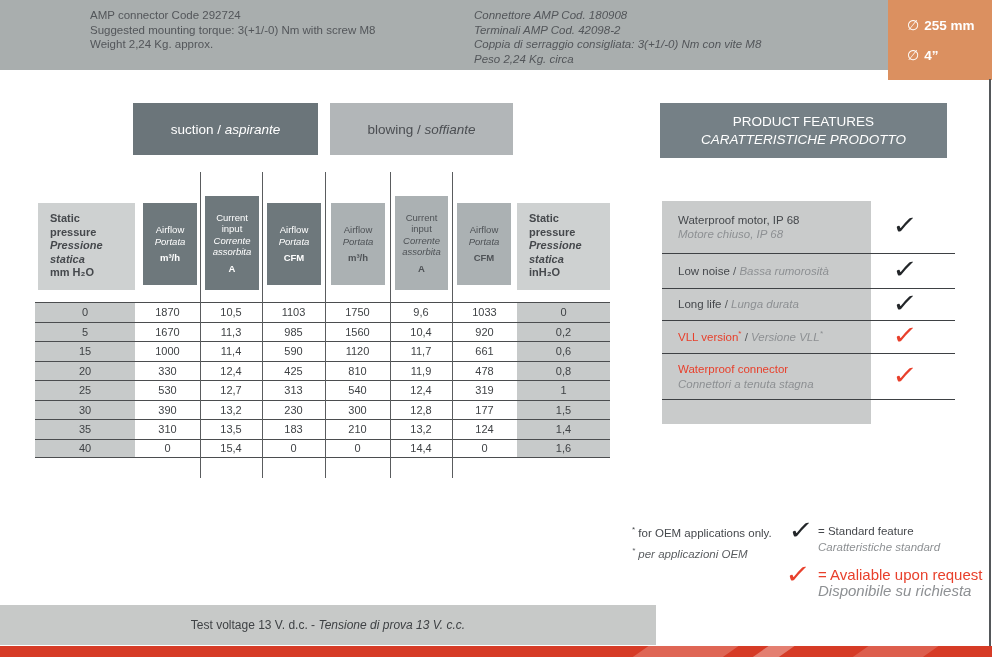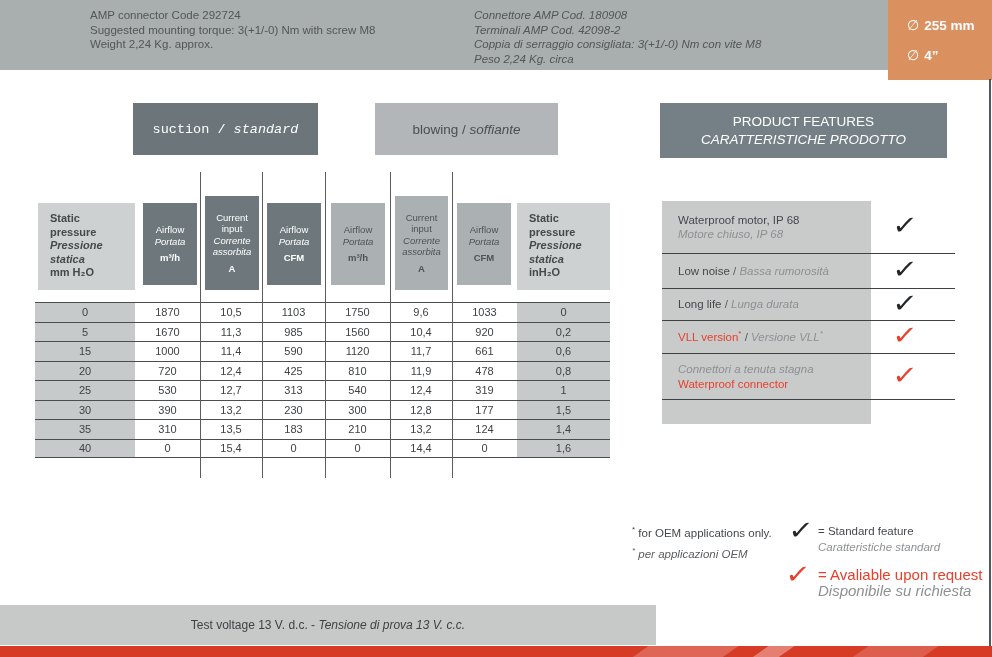--- a/index.html
+++ b/index.html
@@ -12,22 +12,22 @@
   .spec-en{left:90px;}
   .spec-it{left:474px;font-style:italic;}
   .badge{position:absolute;left:888px;top:0;width:123px;height:80px;background:#db9060;color:#fff;}
   .badge-line{position:absolute;left:19px;font-size:13.5px;font-weight:bold;white-space:nowrap;}
   .badge-line.b1{top:17px}.badge-line.b2{top:47px}
   .diam{font-weight:400;margin-right:5px;font-size:14px;}
 
   
   .bar{position:absolute;top:103px;height:52px;display:flex;align-items:center;justify-content:center;
        font-size:13.5px;white-space:pre;}
-  .bar-suction{left:133px;width:185px;background:#6b757a;color:#ffffff;font-family:Liberation Mono, monospace;}
-  .bar-blowing{left:330px;width:183px;background:#b2b6b8;color:#4b4e52;margin-left:45px;}
+  .bar-suction{left:133px;width:185px;background:#6b757a;color:#ffffff;}
+  .bar-blowing{left:330px;width:183px;background:#b2b6b8;color:#4b4e52;}
   .it{font-style:italic;}
   .features-title{position:absolute;left:660px;top:103px;width:287px;height:55px;background:#758086;color:#fff;
        display:flex;flex-direction:column;align-items:center;justify-content:center;font-size:13.5px;line-height:17.5px;}
 
   
   .table{position:absolute;left:35px;top:172px;width:575px;height:306px;}
   .vline{position:absolute;top:0;height:306px;width:1px;background:#5a5c5e;z-index:5;}
   .hbox{position:absolute;box-sizing:border-box;display:flex;flex-direction:column;align-items:center;
         justify-content:center;text-align:center;font-size:9.5px;line-height:11.5px;}
   .hb-dark{background:#6e787c;color:#ffffff;}
@@ -96,21 +96,21 @@
       <div>Terminali AMP Cod. 42098-2</div>
       <div>Coppia di serraggio consigliata: 3(+1/-0) Nm con vite M8</div>
       <div>Peso 2,24 Kg. circa</div>
     </div>
   </div>
   <div class="badge">
     <div class="badge-line b1"><span class="diam">∅</span><span>255 mm</span></div>
     <div class="badge-line b2"><span class="diam">∅</span><span>4”</span></div>
   </div>
 
-  <div class="bar bar-suction"><span>suction</span><span> / </span><span class="it">standard</span></div>
+  <div class="bar bar-suction"><span>suction</span><span> / </span><span class="it">aspirante</span></div>
   <div class="bar bar-blowing"><span>blowing</span><span> / </span><span class="it">soffiante</span></div>
   <div class="features-title">
     <div>PRODUCT FEATURES</div>
     <div class="it">CARATTERISTICHE PRODOTTO</div>
   </div>
 
   <div class="table">
     <div class="vline" style="left:165px"></div>
     <div class="vline" style="left:227px"></div>
     <div class="vline" style="left:290px"></div>
@@ -192,21 +192,21 @@
           <div class="tcell c1">1000</div>
           <div class="tcell c2">11,4</div>
           <div class="tcell c3">590</div>
           <div class="tcell c4">1120</div>
           <div class="tcell c5">11,7</div>
           <div class="tcell c6">661</div>
           <div class="tcell c7">0,6</div>
         </div>
         <div class="trow">
           <div class="tcell c0">20</div>
-          <div class="tcell c1">720</div>
+          <div class="tcell c1">330</div>
           <div class="tcell c2">12,4</div>
           <div class="tcell c3">425</div>
           <div class="tcell c4">810</div>
           <div class="tcell c5">11,9</div>
           <div class="tcell c6">478</div>
           <div class="tcell c7">0,8</div>
         </div>
         <div class="trow">
           <div class="tcell c0">25</div>
           <div class="tcell c1">530</div>
@@ -267,22 +267,22 @@
         <div class="feat-row">
           <div class="feat-text"><span class="fen">Long life</span><span class="fsep"> / </span><span class="fit">Lunga durata</span></div>
           <span class="check">✓</span>
         </div>
         <div class="feat-row">
           <div class="feat-text"><span class="fen red">VLL version<sup class="fmark">*</sup></span><span class="fsep"> / </span><span class="fit">Versione VLL<sup class="fmark">*</sup></span></div>
           <span class="check red">✓</span>
         </div>
         <div class="feat-row">
           <div class="feat-text">
+            <div><span class="fen red">Waterproof connector</span></div>
             <div><span class="fit">Connettori a tenuta stagna</span></div>
-            <div><span class="fen red">Waterproof connector</span></div>
           </div>
           <span class="check red">✓</span>
         </div>
       </div>
   </div>
 
   <div class="legend-oem">
     <div><sup>*</sup> <span>for OEM applications only.</span></div>
     <div class="it"><sup>*</sup> <span>per applicazioni OEM</span></div>
   </div>

